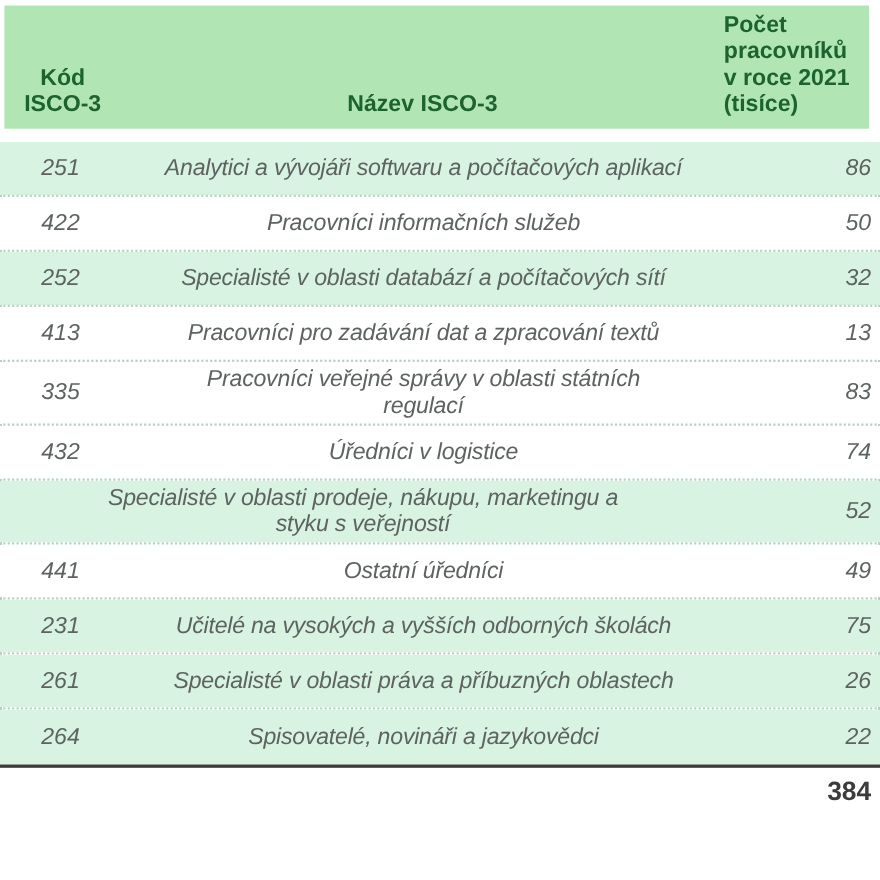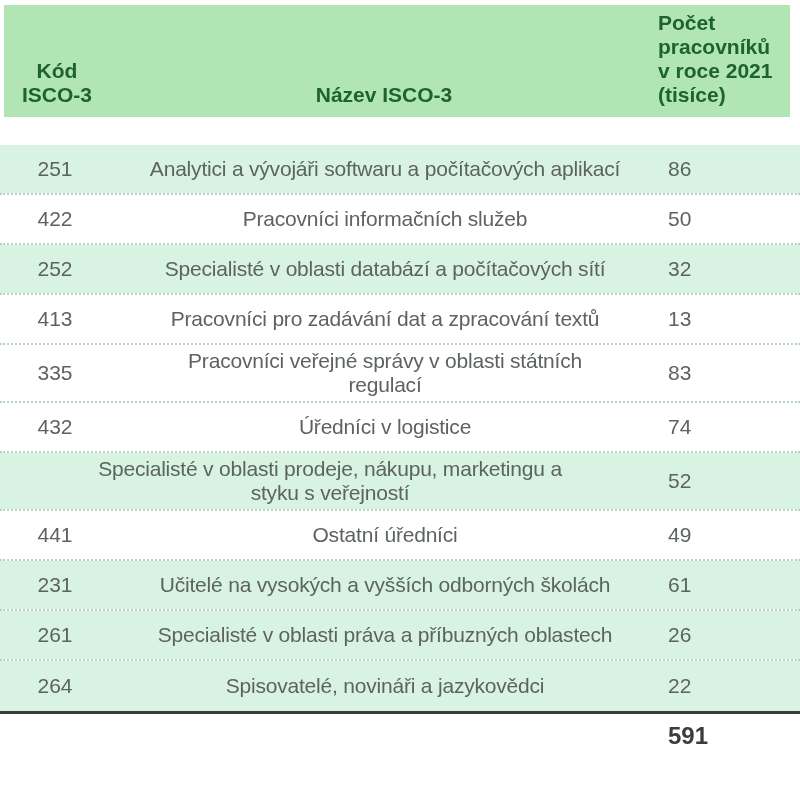--- a/index.html
+++ b/index.html
@@ -32,36 +32,36 @@
     line-height: 24px;
     display: flex;
     align-items: flex-end;
     padding-bottom: 10px;
   }
   .table-header .cell { white-space: pre-line; }
   .h-code { width: 106px; text-align: center; margin-top: 32px; }
   .h-name { flex: 1; padding-left: 0; text-align: center; }
   .h-count { width: 132px; }
   
-  .table-body { margin-top: 28px; }
+  .table-body { margin-top: 12px; font-style: italic; }
   .row {
     display: flex;
     align-items: center;
     min-height: 50px;
     padding: 4px 0;
     font-size: 21px;
     line-height: 24px;
     color: var(--body_text);
     background-clip: padding-box;
   }
   .row:not(:last-child) { border-bottom: 2px dotted var(--divider_dotted); }
   .row.highlight { background-color: var(--row_highlight_bg); }
   .c-code { width: 110px; text-align: center; }
   .c-name { flex: 1; padding-right: 8px; white-space: pre-line; letter-spacing: -0.2px; text-align: center; }
-  .c-value { width: 124px; margin-right: 8px; text-align: left; }
+  .c-value { width: 124px; margin-right: 8px; text-align: right; }
   
   .total-divider {
     border-top: 3px solid var(--total_text);
     width: 100%;
   }
   .total-row {
     display: flex;
     justify-content: flex-end;
     align-items: center;
     height: 44px;
@@ -124,32 +124,32 @@
       <div class="c-value">52</div>
     </div>
     <div class="row">
       <div class="c-code">441</div>
       <div class="c-name">Ostatní úředníci</div>
       <div class="c-value">49</div>
     </div>
     <div class="row highlight">
       <div class="c-code">231</div>
       <div class="c-name">Učitelé na vysokých a vyšších odborných školách</div>
-      <div class="c-value">61</div>
+      <div class="c-value">75</div>
     </div>
     <div class="row highlight">
       <div class="c-code">261</div>
       <div class="c-name">Specialisté v oblasti práva a příbuzných oblastech</div>
       <div class="c-value">26</div>
     </div>
     <div class="row highlight">
       <div class="c-code">264</div>
       <div class="c-name">Spisovatelé, novináři a jazykovědci</div>
       <div class="c-value">22</div>
     </div>
   </div>
 
   <div class="total-divider"></div>
   <div class="total-row">
-    <div class="c-value">591</div>
+    <div class="c-value">384</div>
   </div>
 
 </div>
 
 </body></html>

